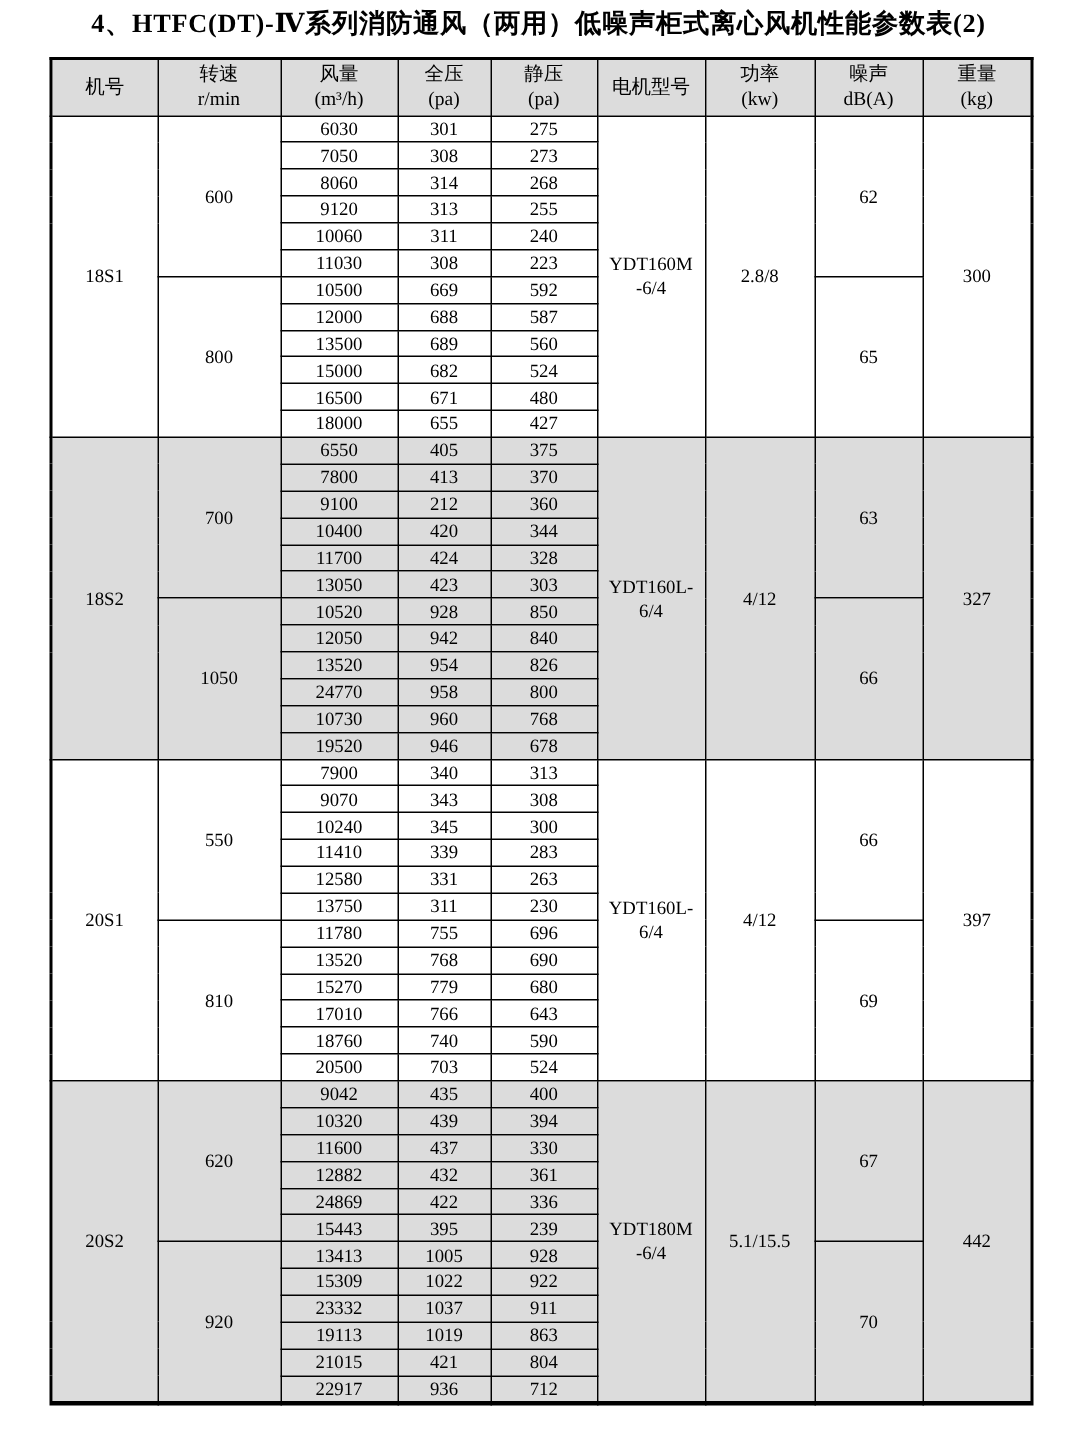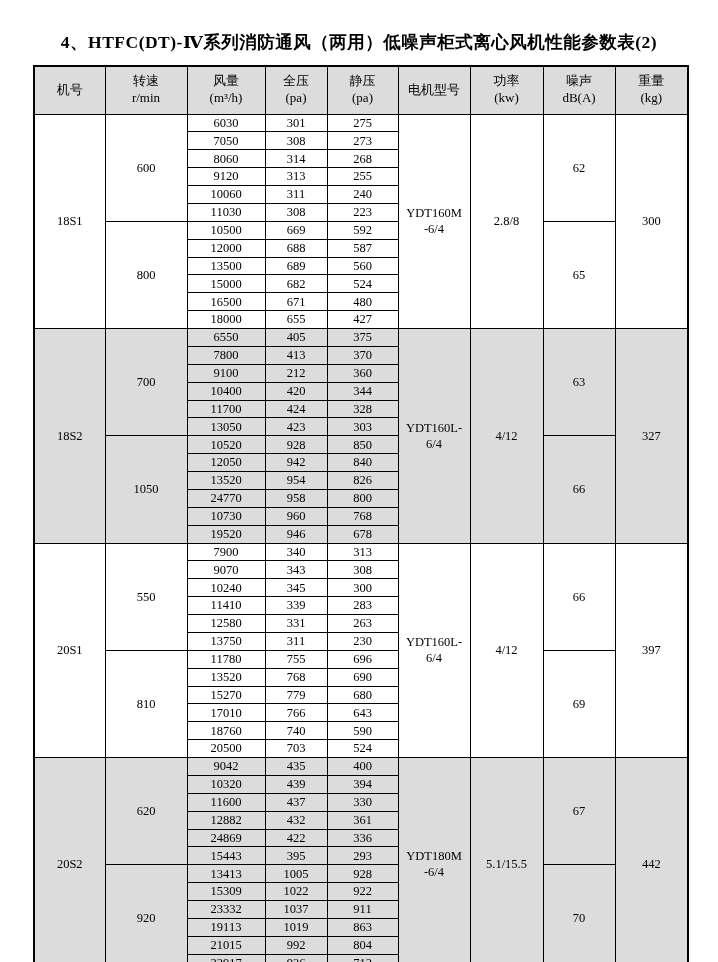--- a/index.html
+++ b/index.html
@@ -2,21 +2,21 @@
 <html><head>
 <meta charset="utf-8">
 <style>
   html,body{margin:0;padding:0;}
   body{
     width:718px;height:962px;background:#ffffff;
     font-family:"Liberation Serif","DejaVu Serif",serif;
     color:#000;
   }
   .page-title{
-    margin:0;padding-top:30px;
+    margin:0;padding-top:3px;
     text-align:center;
     font-size:17.5px;font-weight:bold;
     letter-spacing:0.5px;
     white-space:nowrap;
   }
   table.fan-table{
     border-collapse:collapse;
     table-layout:fixed;
     margin:11px 0 0 33px;
     width:654px;
@@ -25,21 +25,21 @@
   }
   .fan-table th,.fan-table td{
     border:1px solid #000;
     text-align:center;
     vertical-align:middle;
     padding:0;
     font-size:12.5px;
     font-weight:normal;
     overflow:hidden;
   }
-  .fan-table thead tr{height:48px;font-family:Liberation Serif, serif;}
+  .fan-table thead tr{height:38px;font-family:Liberation Serif, serif;}
   .fan-table thead th{font-size:13px;line-height:1.25;}
   .fan-table tbody tr{height:17.88px;}
   .shaded{background:#dcdcdc;}
   
   .nl{border-left:3px solid #000;}
   
   .tb{border-bottom:2px solid #000;}
   .two-line div{line-height:1.3;}
 </style>
 </head>
@@ -644,21 +644,21 @@
         </td>
       </tr>
       <tr>
         <td class="shaded two-line">
           <div>15443</div>
         </td>
         <td class="shaded two-line">
           <div>395</div>
         </td>
         <td class="shaded two-line">
-          <div>293</div>
+          <div>239</div>
         </td>
       </tr>
       <tr>
         <td rowspan="6" class="shaded two-line">
           <div>920</div>
         </td>
         <td class="shaded two-line">
           <div>13413</div>
         </td>
         <td class="shaded two-line">
@@ -702,21 +702,21 @@
         </td>
         <td class="shaded two-line">
           <div>863</div>
         </td>
       </tr>
       <tr>
         <td class="shaded two-line">
           <div>21015</div>
         </td>
         <td class="shaded two-line">
-          <div>992</div>
+          <div>421</div>
         </td>
         <td class="shaded two-line">
           <div>804</div>
         </td>
       </tr>
       <tr>
         <td class="shaded two-line">
           <div>22917</div>
         </td>
         <td class="shaded two-line">

